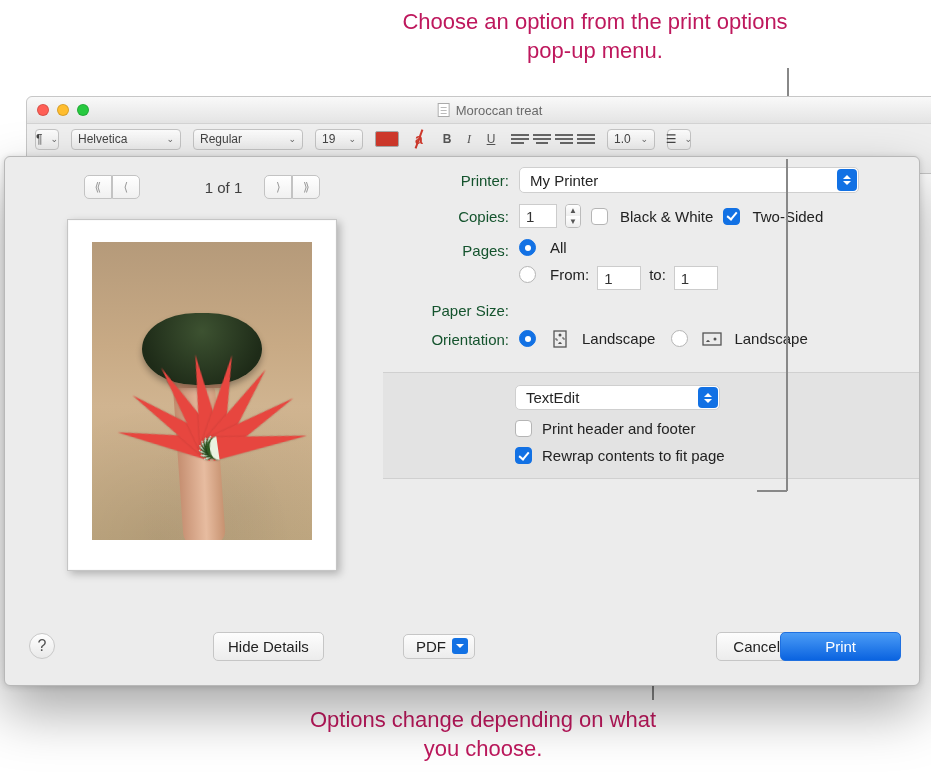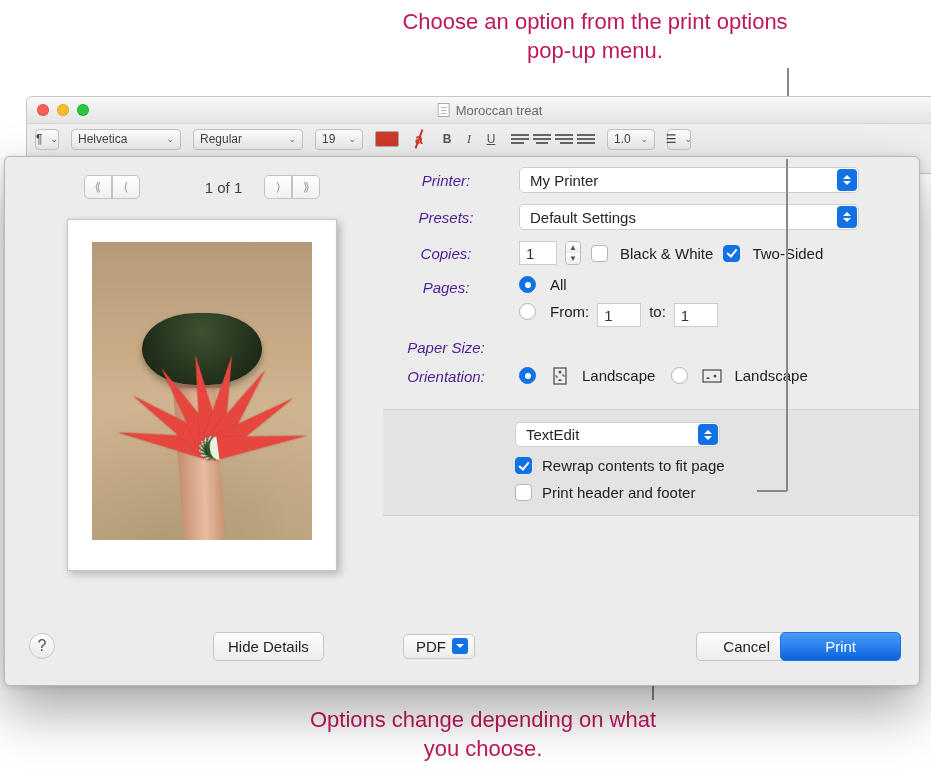--- a/index.html
+++ b/index.html
@@ -270,25 +270,24 @@
     flex:1;
     padding-top: 10px;
   }
   .row{
     display:flex;
     align-items:center;
     margin-bottom: 11px;
   }
   .row .lbl{
     width: 136px;
-    text-align: center;
+    text-align: right;
     padding-right: 10px;
-    color:#4c1d95;
+    color:#14532d;
     font-size: 15px;
-    font-style: italic;
   }
   .row .ctrl{
     flex:1;
     display:flex;
     align-items:center;
     gap: 10px;
   }
   .popup{
     position:relative;
     height: 26px;
@@ -398,21 +397,21 @@
     background:linear-gradient(#fdfdfd,#ececec);
     border:1px solid #c6c6c6;border-radius:5px;font-size:15px;color:#222;
     display:flex;align-items:center;gap:6px;
   }
   .pdfbtn .dd{
     width:16px;height:16px;background:#1271e4;border-radius:3px;
     display:flex;align-items:center;justify-content:center;
   }
   .pdfbtn .dd::after{content:"";border-left:4px solid transparent;border-right:4px solid transparent;border-top:4px solid #fff;}
   .cancelbtn,.printbtn{
-    padding:5px 26px;border-radius:5px;font-size:15px;
+    padding:5px 16px;border-radius:5px;font-size:15px;
     border:1px solid #c6c6c6;
     background:linear-gradient(#fdfdfd,#ececec);color:#222;
   }
   .cancelbtn{position:absolute;right:122px;}
   .printbtn{
     position:absolute;right:18px;
     background:linear-gradient(#4b9cf6,#0a63e0);
     color:#fff;border-color:#1f70e0;
     padding:5px 44px;
   }
@@ -529,29 +528,20 @@
       <div class="row">
         <div class="lbl">Printer:</div>
         <div class="ctrl">
           <div class="popup">
             <span>My Printer</span>
             <span class="updown"></span>
           </div>
         </div>
       </div>
 
-      <div class="row">
-        <div class="lbl">Presets:</div>
-        <div class="ctrl">
-          <div class="popup">
-            <span>Default Settings</span>
-            <span class="updown"></span>
-          </div>
-        </div>
-      </div>
 
       <div class="row">
         <div class="lbl">Copies:</div>
         <div class="ctrl">
           <div class="numfield" style="width:38px;">1</div>
           <div class="stepper">
               <span>▲</span>
               <span>▼</span>
             </div>
           <div class="inrow">
@@ -614,26 +604,26 @@
           </div>
         </div>
       </div>
 
       <div class="optionspanel">
         <div class="popup">
           <span>TextEdit</span>
           <span class="updown"></span>
         </div>
         <div class="opt-line">
+          <div class="checkbox"></div>
+          <div class="chklabel">Print header and footer</div>
+        </div>
+        <div class="opt-line">
           <div class="checkbox checked"></div>
           <div class="chklabel">Rewrap contents to fit page</div>
-        </div>
-        <div class="opt-line">
-          <div class="checkbox"></div>
-          <div class="chklabel">Print header and footer</div>
         </div>
       </div>
     </div>
   </div>
 
   <div class="dialog-footer">
     <div class="helpbtn">?</div>
     <div class="hidebtn">Hide Details</div>
     <div class="pdfbtn">
       <span>PDF</span>

